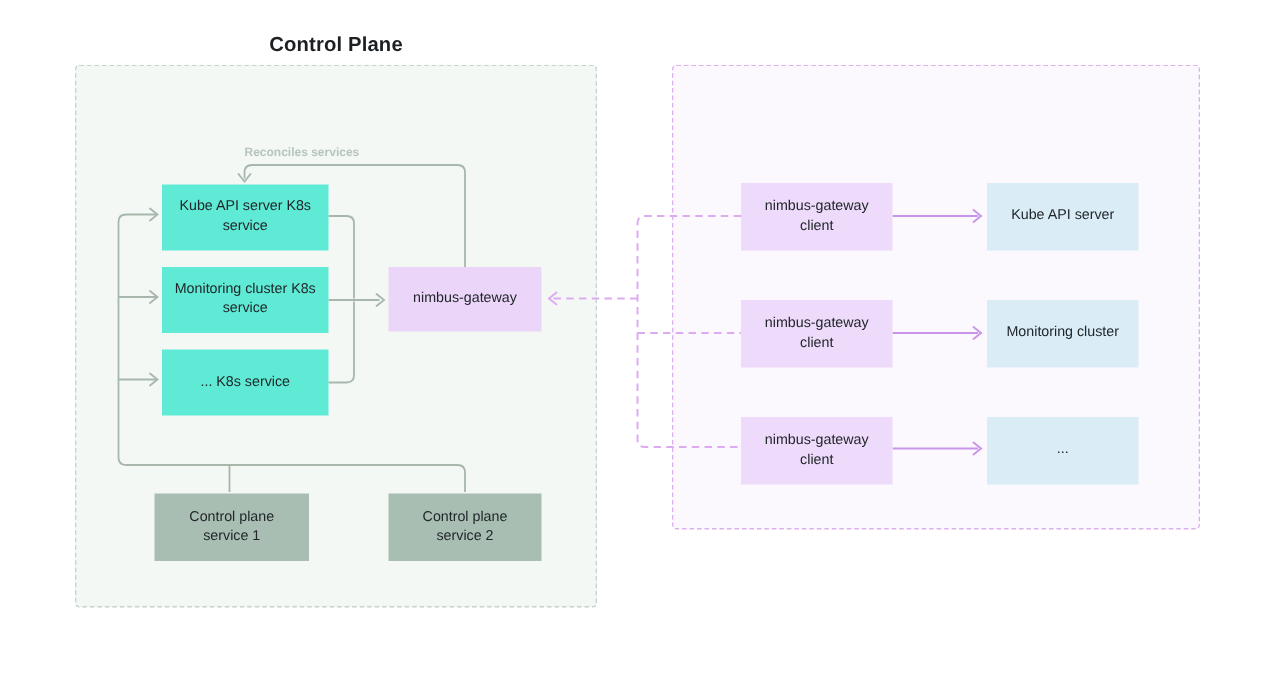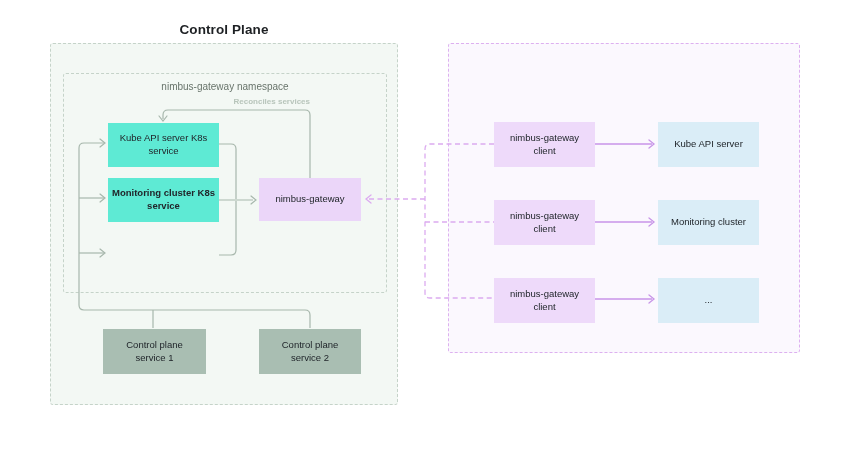--- a/index.html
+++ b/index.html
@@ -51,21 +51,21 @@
     font-size: 10px;
     font-weight: 500;
     white-space: pre-line;
     line-height: 1.25;
   }
   .cp-inner .ns-label { color: #68746b; }
   .byoc-inner .ns-label { color: #8e939d; }
   .edge-label {
     position: absolute;
     left: 163px; top: 97px; width: 147px;
-    text-align: right;
+    text-align: left;
     font-size: 8px;
     font-weight: 700;
     color: #b8c5bb;
   }
   svg.edges {
     position: absolute;
     left: 0; top: 0;
     pointer-events: none;
   }
   .node {
@@ -86,23 +86,20 @@
   .node.blue   { background: #daedf7; }
 </style>
 </head>
 <body>
 
 <div class="canvas">
 
   <div class="plane-title" style="left:50px; top:22px; width:348px;">Control Plane</div>
 
   <div class="boundary cp-outer"></div>
-  <div class="boundary cp-inner">
-    <div class="ns-label">nimbus-gateway namespace</div>
-  </div>
   <div class="boundary byoc-outer"></div>
 
   <svg class="edges" width="850" height="450" viewBox="0 0 850 450">
 
     <path fill="none" stroke-width="1.2" d="M 104 143 H 84 Q 79 143 79 148 V 305 Q 79 310 84 310 H 305 Q 310 310 310 315 V 328" stroke="#a7b7ac"></path>
     <path fill="none" stroke-width="1.2" d="M 79 198 H 104" stroke="#a7b7ac"></path>
     <path fill="none" stroke-width="1.2" d="M 79 253 H 104" stroke="#a7b7ac"></path>
     <path fill="none" stroke-width="1.2" d="M 153 310 V 328" stroke="#a7b7ac"></path>
     <path fill="none" stroke-width="1.2" d="M 219 144 H 231 Q 236 144 236 149 V 199" stroke="#a7b7ac"></path>
     <path fill="none" stroke-width="1.2" d="M 219 255 H 231 Q 236 255 236 250 V 201" stroke="#a7b7ac"></path>
@@ -127,23 +124,26 @@
     <path fill="none" stroke-width="1.3" d="M 595 299 H 652" stroke="#c895e8"></path>
     <path fill="none" stroke-width="1.3" stroke-linecap="round" d="M 649 295 L 654 299 L 649 303" stroke="#c895e8"></path>
   </svg>
 
   <div class="edge-label">Reconciles services</div>
 
   <div class="node green" style="left:108px; top:123px; width:111px; height:44px;">
     <span>Kube API server K8s
 service</span>
   </div>
-  <div class="node green" style="left:108px; top:178px; width:111px; height:44px;font-weight:bold;">
+  <div class="node green" style="left:108px; top:178px; width:111px; height:44px;">
     <span>Monitoring cluster K8s
 service</span>
+  </div>
+  <div class="node green" style="left:108px; top:233px; width:111px; height:44px;">
+    <span>... K8s service</span>
   </div>
   <div class="node purple" style="left:259px; top:178px; width:102px; height:43px;">
     <span>nimbus-gateway</span>
   </div>
   <div class="node sage" style="left:103px; top:329px; width:103px; height:45px;">
     <span>Control plane
 service 1</span>
   </div>
   <div class="node sage" style="left:259px; top:329px; width:102px; height:45px;">
     <span>Control plane

